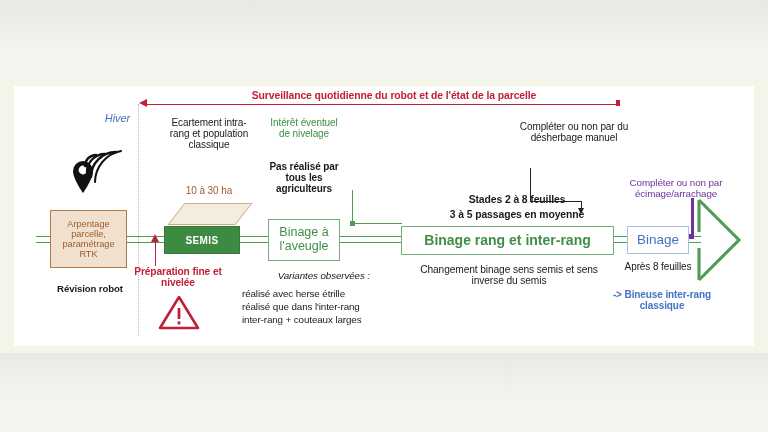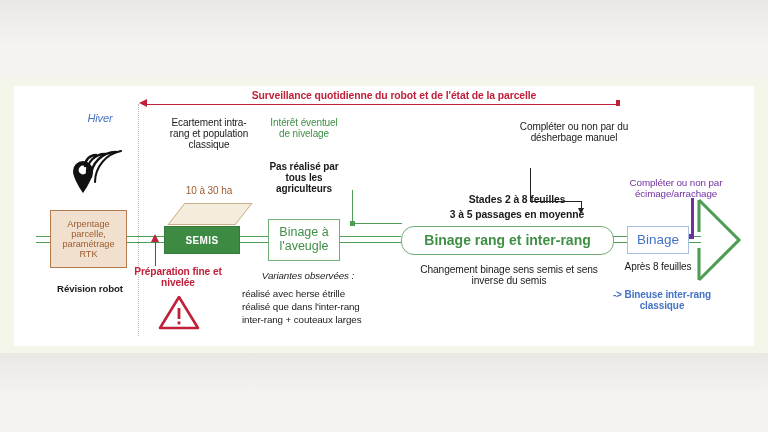--- a/index.html
+++ b/index.html
@@ -53,21 +53,21 @@
     white-space: pre-line;
     letter-spacing: -0.1px;
   }
   .green  { color: #3f8f46; }
   .red    { color: #c0203a; }
   .blue   { color: #4472c4; }
   .purple { color: #7030a0; }
   .brown  { color: #9c5a2e; }
   .black  { color: #1a1a1a; }
   .b { font-weight: bold; }
-  .i { font-style: italic; }
+  .i { font-style: italic; text-align: right; }
 
   
   .box {
     position: absolute;
     box-sizing: border-box;
     display: flex;
     align-items: center;
     justify-content: center;
     text-align: center;
     line-height: 1.1;
@@ -328,21 +328,21 @@
 
     <div class="lbl black b" style="left:410px; top:108px; width:186px; font-size:10.4px;">Stades 2 à 8 feuilles</div>
     <div class="lbl black b" style="left:402px; top:123px; width:202px; font-size:10.4px;">3 à 5 passages en moyenne</div>
 
     <div class="lbl black" style="left:496px; top:36px; width:128px; font-size:10px;">Compléter ou non par du désherbage manuel</div>
     <div id="blk-v1" style="left:516px; top:82px; height:34px;"></div>
     <div id="blk-h1" style="left:516px; top:115px; width:52px;"></div>
     <div id="blk-v2" style="left:567px; top:115px; height:9px;"></div>
     <div id="blk-head" style="left:563.5px; top:122px;"></div>
 
-    <div class="box" id="box-rang" style="left:387px; top:140px;border-radius:13px;">Binage rang et inter-rang</div>
+    <div class="box" id="box-rang" style="left:387px; top:140px;">Binage rang et inter-rang</div>
 
     <div class="lbl black" style="left:390px; top:178px; width:210px; font-size:10.2px;">Changement binage sens semis et sens inverse du semis</div>
 
     <div class="lbl purple" style="left:596px; top:92px; width:132px; font-size:9.8px;">Compléter ou non par écimage/arrachage</div>
     <div id="purple-bar" style="left:677px; top:112px; height:40px;"></div>
     <div id="purple-dot" style="left:675px; top:148px;"></div>
 
     <div class="box" id="box-binage2" style="left:613px; top:140px;">Binage</div>
 
     <div class="lbl black" style="left:604px; top:176px; width:80px; font-size:10px;">Après 8 feuilles</div>

